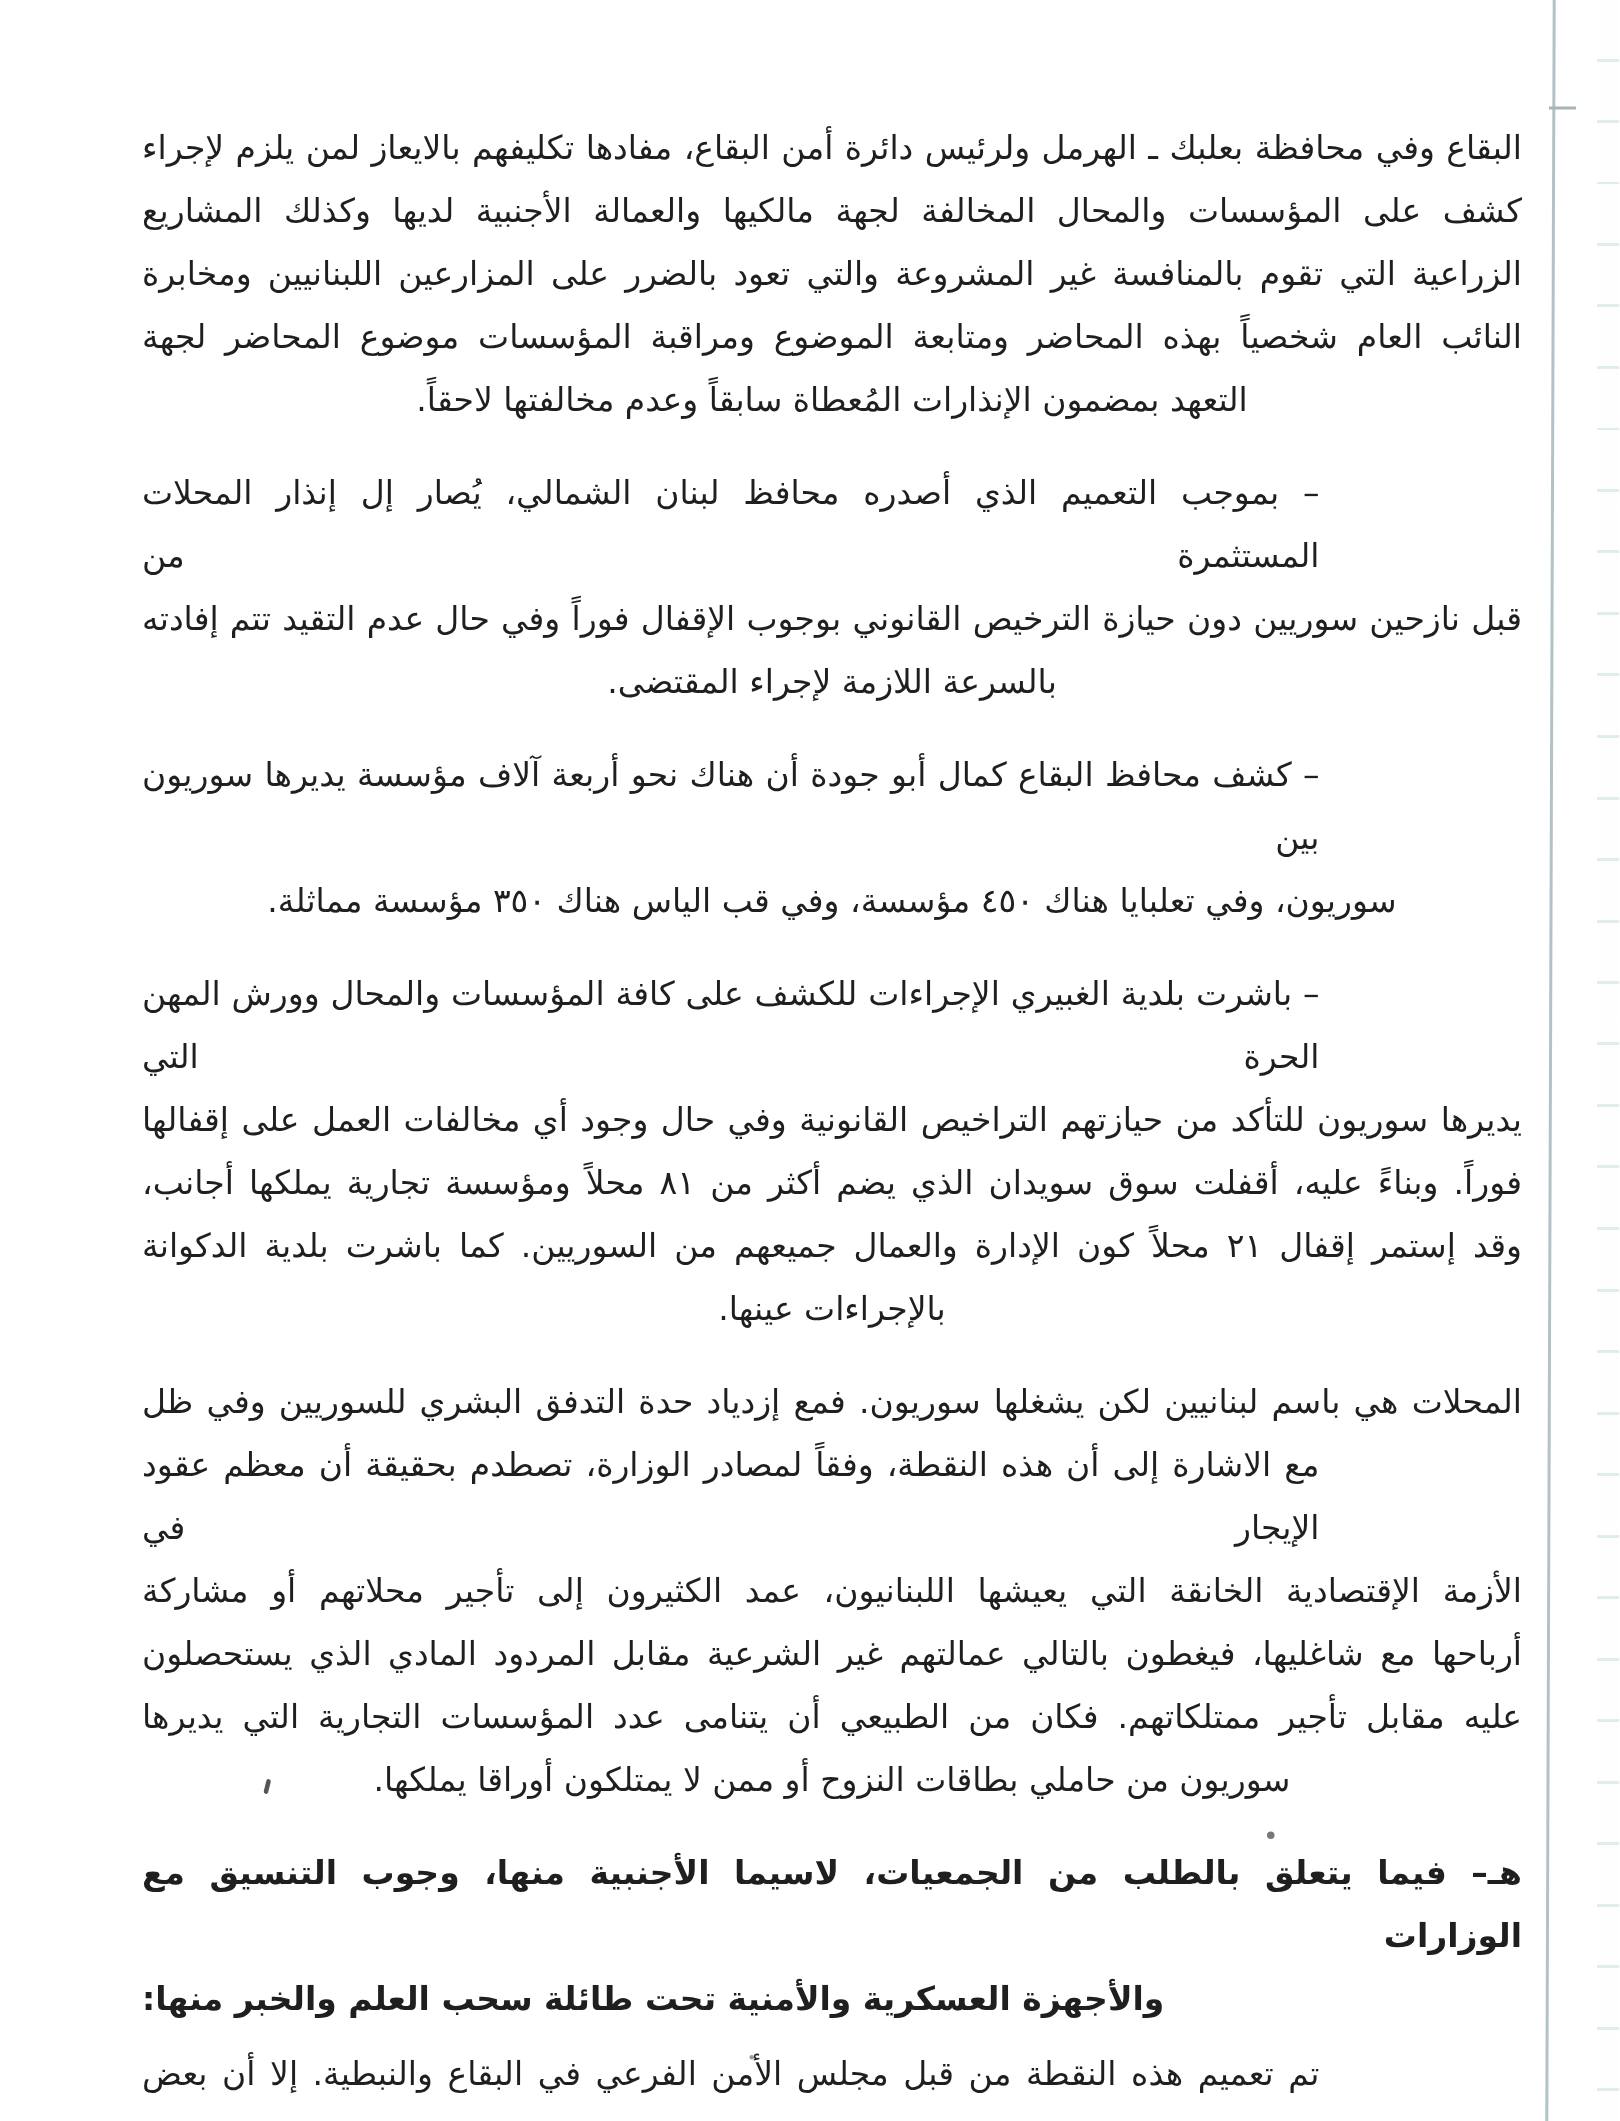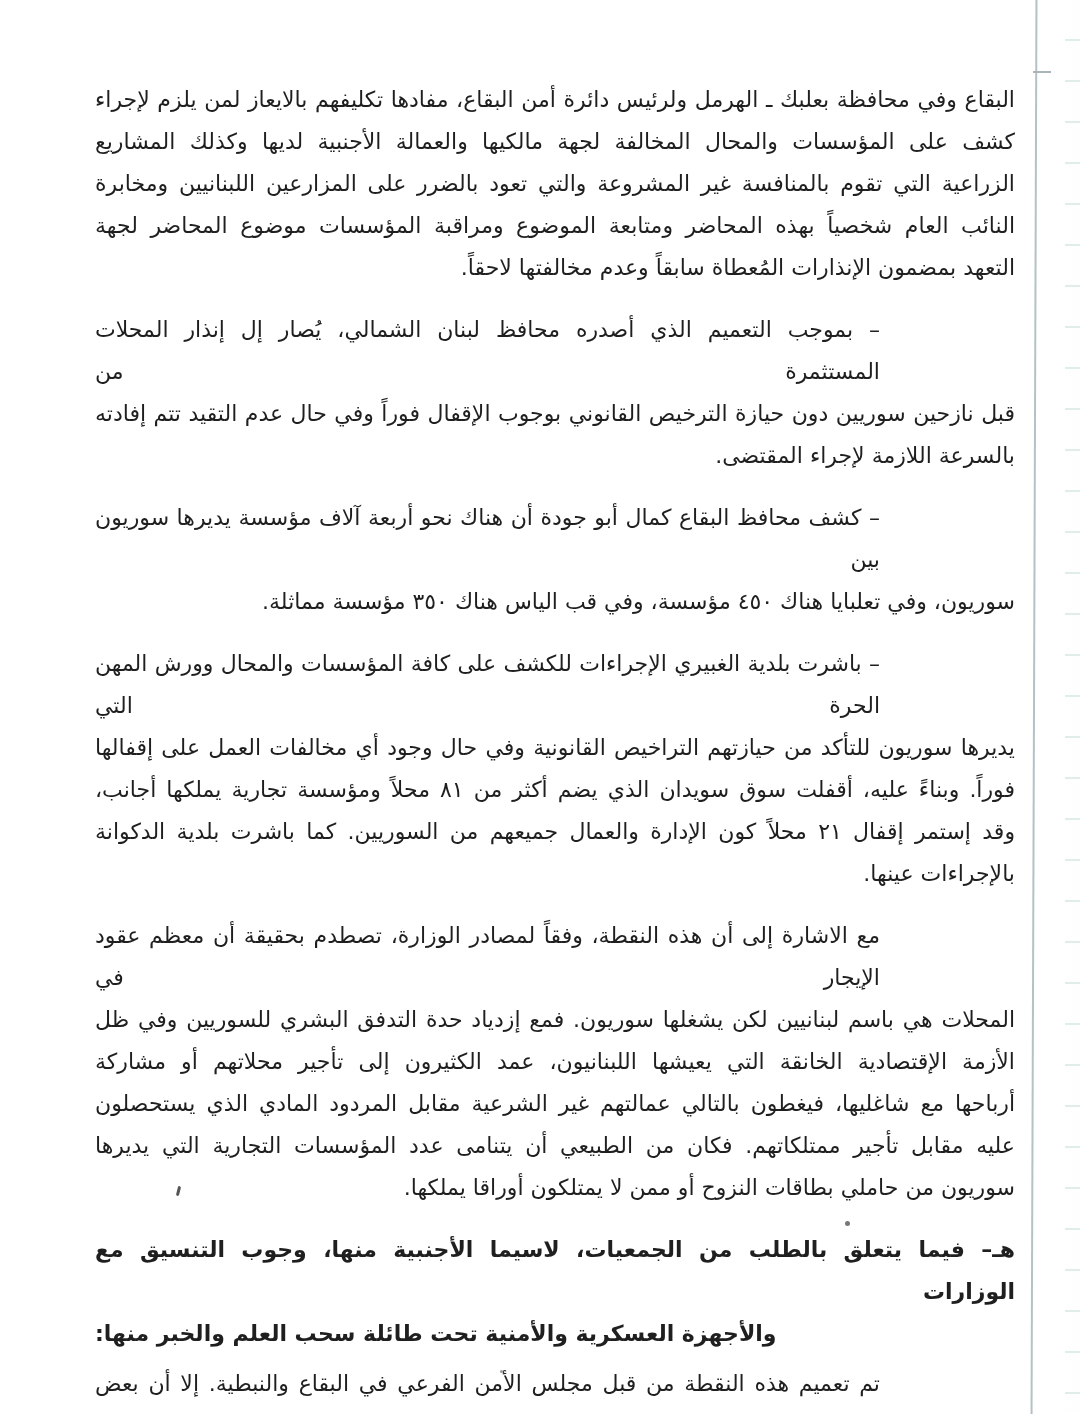--- a/index.html
+++ b/index.html
@@ -16,21 +16,21 @@
     position:absolute;
     top:0; right:65px;
     width:920px;
     padding-top:79px;
     direction:rtl;
     color:#1f1f1f;
     font-size:22px;
     line-height:42px;
   }
   .para { margin:0 0 20px 0; }
-  .ln { text-align:right; white-space:normal; }
+  .ln { text-align:center; white-space:normal; }
   .ln.j { text-align:justify; text-align-last:justify; -moz-text-align-last:justify; }
   .ln.i { padding-right:135px; }
   .heading { font-weight:bold; margin-top:6px; margin-bottom:0; }
   .heading .hang { padding-right:45px; text-align:left; }
   
   .edge-strip {
     position:absolute; top:0; right:0;
     width:15px; height:1414px;
     background:repeating-linear-gradient(to bottom,
       #fefefe 0px, #fefefe 39px,
@@ -95,22 +95,22 @@
 
     <div class="para">
       <div class="ln j i">– باشرت بلدية الغبيري الإجراءات للكشف على كافة المؤسسات والمحال وورش المهن الحرة التي</div>
       <div class="ln j">يديرها سوريون للتأكد من حيازتهم التراخيص القانونية وفي حال وجود أي مخالفات العمل على إقفالها</div>
       <div class="ln j">فوراً. وبناءً عليه، أقفلت سوق سويدان الذي يضم أكثر من ٨١ محلاً ومؤسسة تجارية يملكها أجانب،</div>
       <div class="ln j">وقد إستمر إقفال ٢١ محلاً كون الإدارة والعمال جميعهم من السوريين. كما باشرت بلدية الدكوانة</div>
       <div class="ln">بالإجراءات عينها.</div>
     </div>
 
     <div class="para">
+      <div class="ln j">المحلات هي باسم لبنانيين لكن يشغلها سوريون. فمع إزدياد حدة التدفق البشري للسوريين وفي ظل</div>
       <div class="ln j i">مع الاشارة إلى أن هذه النقطة، وفقاً لمصادر الوزارة، تصطدم بحقيقة أن معظم عقود الإيجار في</div>
-      <div class="ln j">المحلات هي باسم لبنانيين لكن يشغلها سوريون. فمع إزدياد حدة التدفق البشري للسوريين وفي ظل</div>
       <div class="ln j">الأزمة الإقتصادية الخانقة التي يعيشها اللبنانيون، عمد الكثيرون إلى تأجير محلاتهم أو مشاركة</div>
       <div class="ln j">أرباحها مع شاغليها، فيغطون بالتالي عمالتهم غير الشرعية مقابل المردود المادي الذي يستحصلون</div>
       <div class="ln j">عليه مقابل تأجير ممتلكاتهم. فكان من الطبيعي أن يتنامى عدد المؤسسات التجارية التي يديرها</div>
       <div class="ln">سوريون من حاملي بطاقات النزوح أو ممن لا يمتلكون أوراقا يملكها.</div>
     </div>
 
     <div class="para heading">
       <div class="ln j">هـ– فيما يتعلق بالطلب من الجمعيات، لاسيما الأجنبية منها، وجوب التنسيق مع الوزارات</div>
       <div class="ln hang">والأجهزة العسكرية والأمنية تحت طائلة سحب العلم والخبر منها:</div>
     </div>

